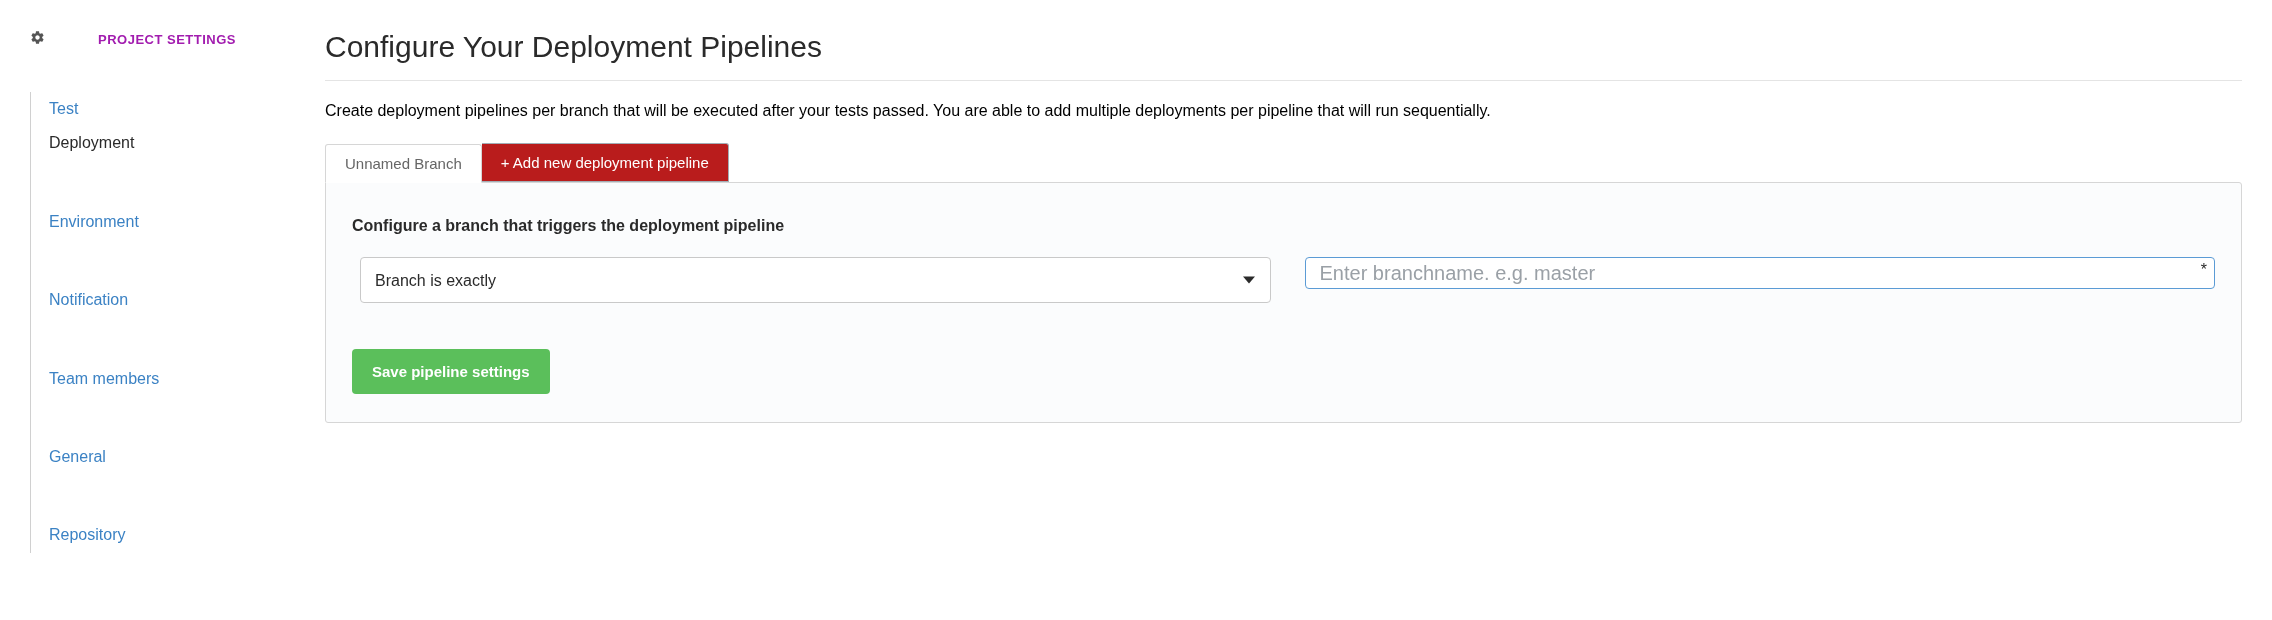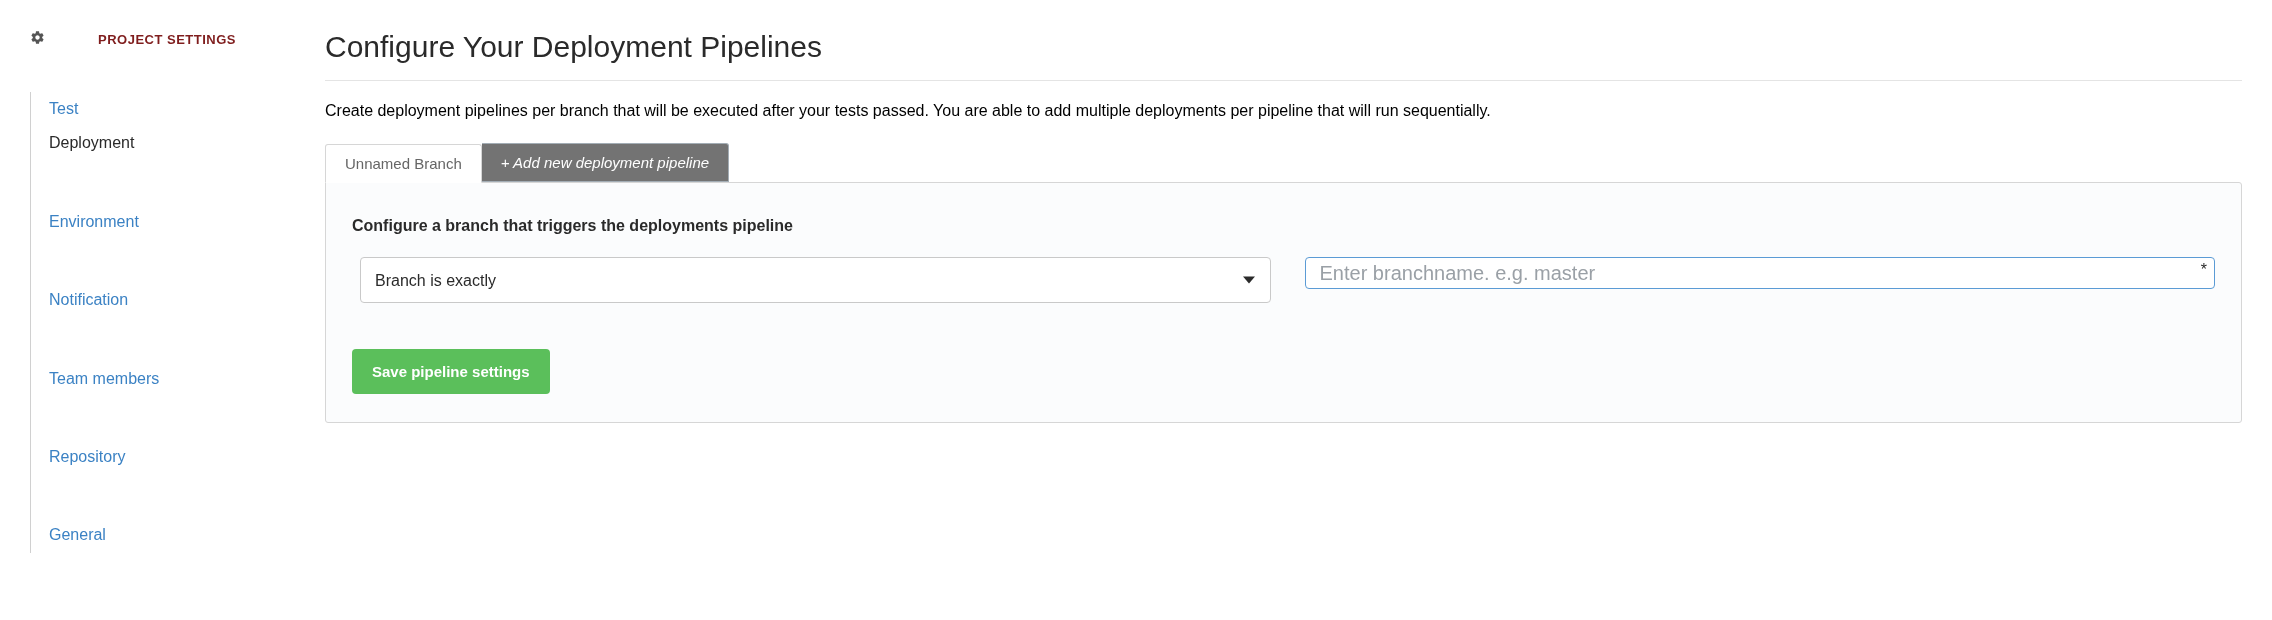--- a/index.html
+++ b/index.html
@@ -25,21 +25,21 @@
     .sidebar-header {
       display: flex;
       align-items: center;
       gap: 8px;
       margin-bottom: 18px;
     }
     .sidebar-header-title {
       font-size: 13px;
       font-weight: 700;
       letter-spacing: 0.5px;
-      color: #7f1d1d;
+      color: #a21caf;
       padding-left: 45px;
     }
     .gear-svg {
       width: 15px;
       height: 15px;
       fill: #555;
     }
     .sidebar-nav {
       border-left: 1px solid #d0d0d0;
       padding-left: 0;
@@ -91,26 +91,25 @@
       position: relative;
     }
     .tab.active {
       background: #ffffff;
       color: #666;
       border-bottom: 1px solid #ffffff;
       margin-bottom: -1px;
       border-radius: 3px 3px 0 0;
     }
     .tab.add {
-      background: #737373;
+      background: #b91c1c;
       color: #ffffff;
       border: 1px solid #a3adb5;
       border-left: none;
       border-radius: 0 3px 0 0;
-      font-style: italic;
     }
     .content-panel {
       border: 1px solid #d6d6d6;
       border-radius: 0 3px 3px 3px;
       background: #fbfcfd;
       padding: 34px 26px 28px 26px;
     }
     .section-heading {
       font-size: 16px;
       font-weight: 700;
@@ -206,40 +205,40 @@
           </svg>
       </span>
       <span class="sidebar-header-title">PROJECT SETTINGS</span>
     </div>
     <nav class="sidebar-nav">
       <a class="sidebar-item link"><span>Test</span></a>
       <a class="sidebar-item active"><span>Deployment</span></a>
       <a class="sidebar-item link"><span>Environment</span></a>
       <a class="sidebar-item link"><span>Notification</span></a>
       <a class="sidebar-item link"><span>Team members</span></a>
+      <a class="sidebar-item link"><span>General</span></a>
       <a class="sidebar-item link"><span>Repository</span></a>
-      <a class="sidebar-item link"><span>General</span></a>
     </nav>
   </aside>
 
   <main class="main">
     <h1 class="page-title">Configure Your Deployment Pipelines</h1>
     <p class="page-description">Create deployment pipelines per branch that will be executed after your tests passed. You are able to add multiple deployments per pipeline that will run sequentially.</p>
 
     <div class="tabs-row">
       <div class="tab active">
         <span>Unnamed Branch</span>
       </div>
       <div class="tab add">
         <span>+ Add new deployment pipeline</span>
       </div>
     </div>
 
     <div class="content-panel">
-      <div class="section-heading">Configure a branch that triggers the deployments pipeline</div>
+      <div class="section-heading">Configure a branch that triggers the deployment pipeline</div>
 
       <div class="form-row">
         <div class="select-wrap">
           <select class="select-field">
             <option>Branch is exactly</option>
           </select>
           <span class="select-arrow"></span>
         </div>
         <div class="input-wrap">
           <input type="text" class="text-field" placeholder="Enter branchname. e.g. master" style="">

